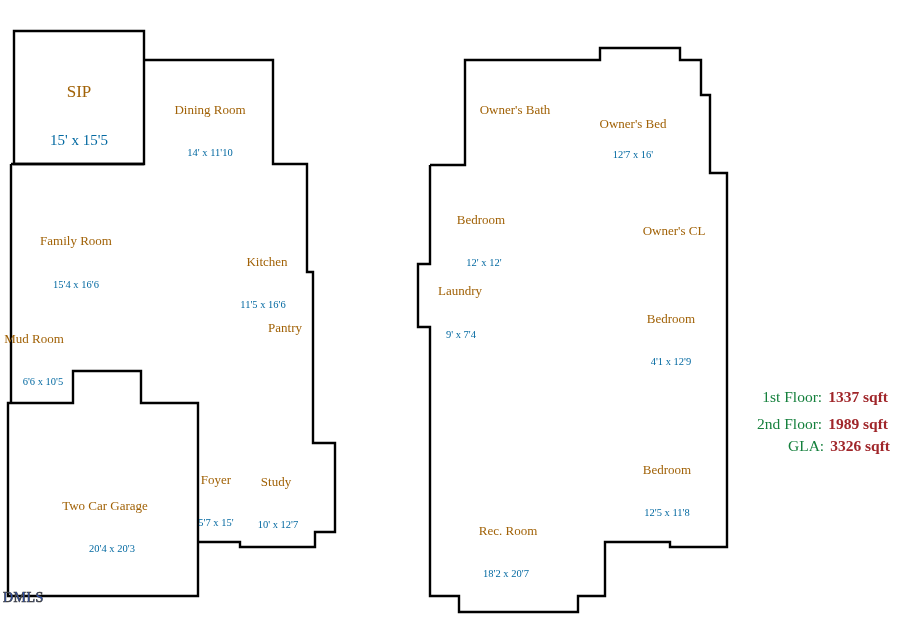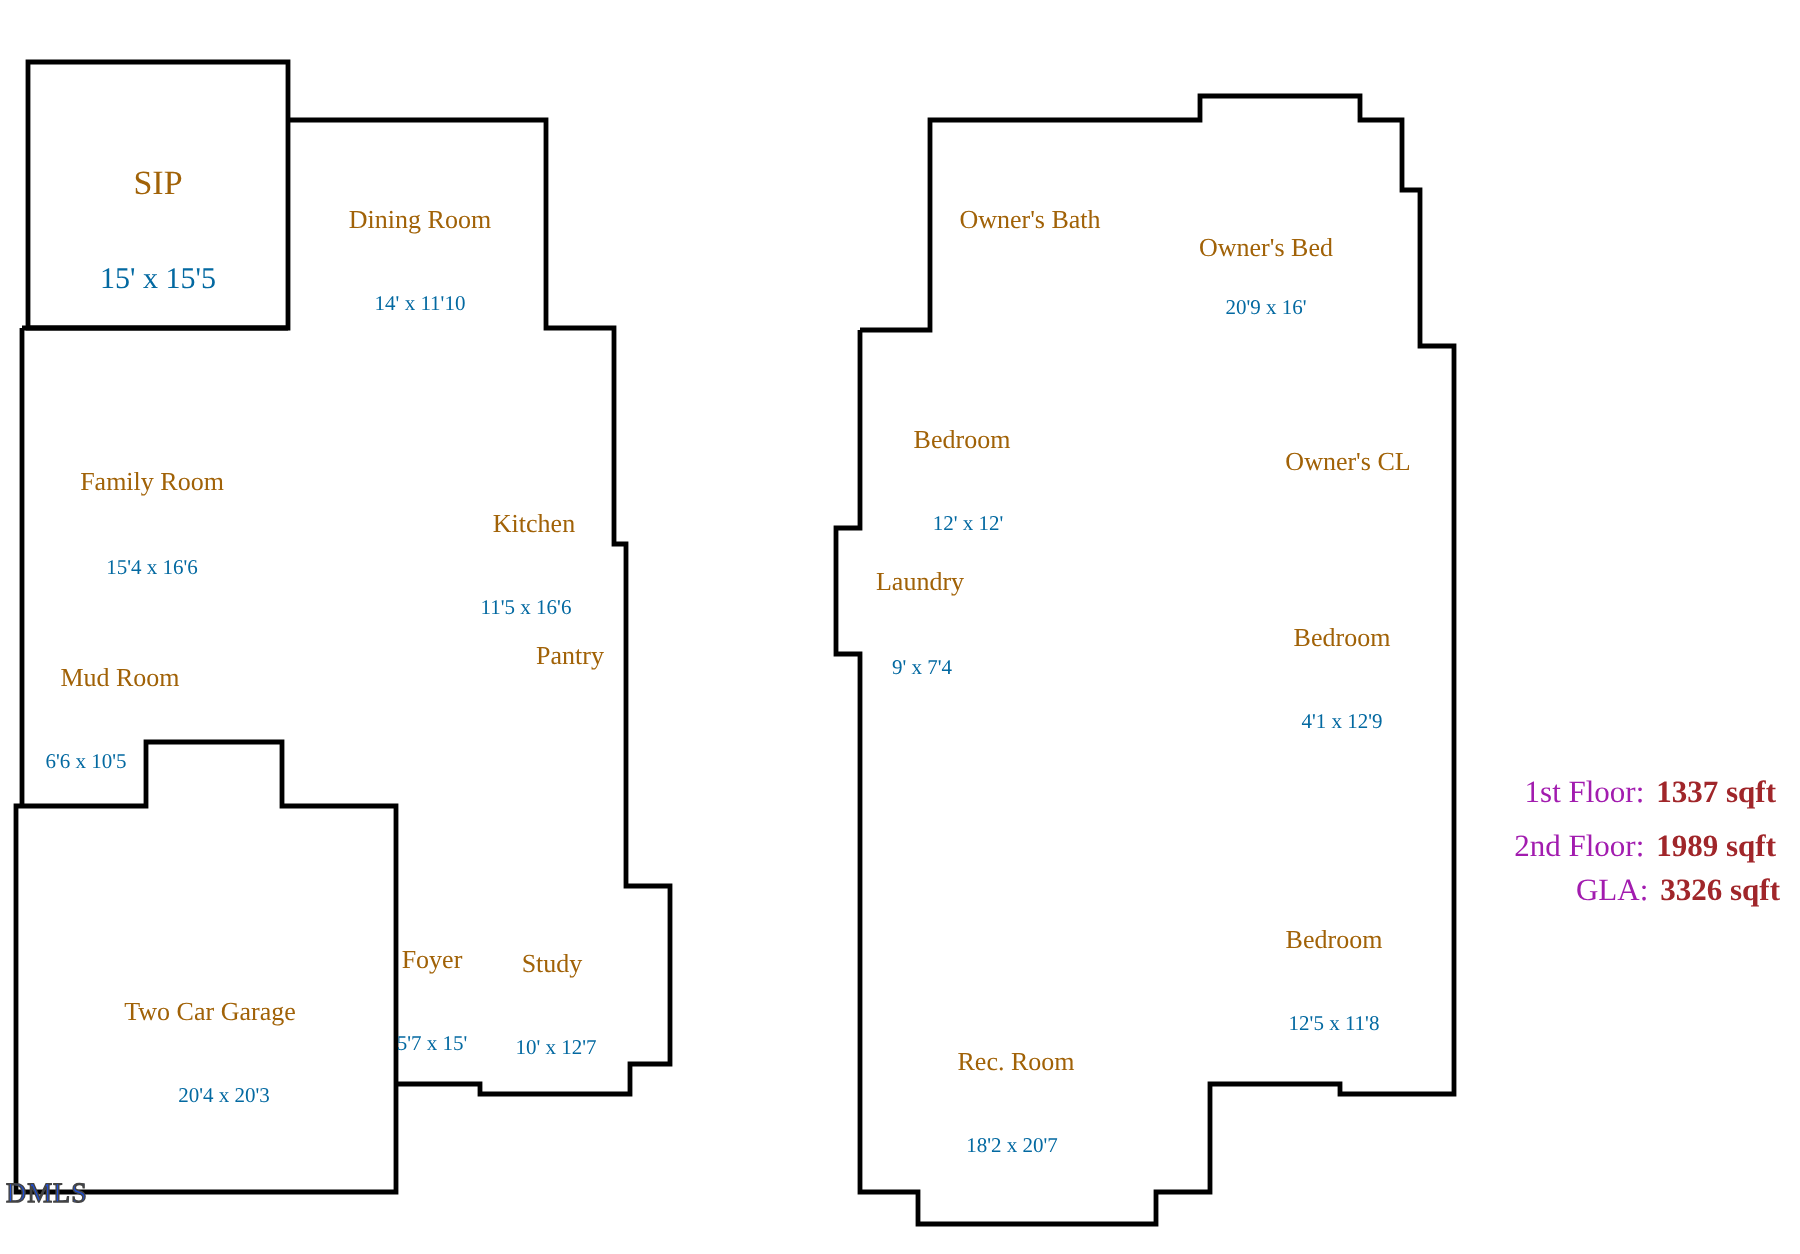--- a/index.html
+++ b/index.html
@@ -7,21 +7,21 @@
            font-family: "Liberation Serif", "DejaVu Serif", serif; }
     svg.plan { position: absolute; left: 0; top: 0; }
     .wall { fill: none; stroke: #000; stroke-width: 2.4; stroke-linejoin: miter; }
     .lbl { position: absolute; color: #a16207; font-size: 13px; white-space: nowrap;
            transform: translateX(-50%); text-align: center; }
     .dim { position: absolute; color: #0369a1; font-size: 10.5px; white-space: nowrap;
            transform: translateX(-50%); margin-top: 28px; }
     .big { font-size: 17px; }
     .bigdim { font-size: 15px; }
     .stat { position: absolute; font-size: 15.5px; white-space: nowrap; }
-    .stat .k { color: #a21caf; }
+    .stat .k { color: #15803d; }
     .stat .v { color: #a0262a; margin-left: 6px; font-weight: bold; }
     .wm { position: absolute; left: 3px; top: 590px; font-family: Liberation Serif, serif;
           font-size: 14px; color: #1d4ed8; -webkit-text-stroke: 0.7px #444; letter-spacing: 0.5px; }
   </style>
 </head>
 <body>
 
 <svg class="plan" width="900" height="627" viewBox="0 0 900 627">
 
   <path class="wall" d="M14,164 L14,31 L144,31 L144,164 Z"></path>
@@ -44,36 +44,36 @@
 <div class="dim" style="left:210px;top:119px;">14' x 11'10</div>
 
 <div class="lbl" style="left:76px;top:233px;">Family Room</div>
 <div class="dim" style="left:76px;top:251px;">15'4 x 16'6</div>
 
 <div class="lbl" style="left:267px;top:254px;">Kitchen</div>
 <div class="dim" style="left:263px;top:271px;">11'5 x 16'6</div>
 
 <div class="lbl" style="left:285px;top:320px;">Pantry</div>
 
-<div class="lbl" style="left:60px;top:331px;">Mud Room</div>
+<div class="lbl" style="left:34px;top:331px;">Mud Room</div>
 <div class="dim" style="left:43px;top:348px;">6'6 x 10'5</div>
 
 <div class="lbl" style="left:105px;top:498px;">Two Car Garage</div>
 <div class="dim" style="left:112px;top:515px;">20'4 x 20'3</div>
 
 <div class="lbl" style="left:216px;top:472px;">Foyer</div>
 <div class="dim" style="left:216px;top:489px;">5'7 x 15'</div>
 
 <div class="lbl" style="left:276px;top:474px;">Study</div>
 <div class="dim" style="left:278px;top:491px;">10' x 12'7</div>
 
 <div class="lbl" style="left:515px;top:102px;">Owner's Bath</div>
 
 <div class="lbl" style="left:633px;top:104px;margin-top:12px;">Owner's Bed</div>
-<div class="dim" style="left:633px;top:121px;">20'9 x 16'</div>
+<div class="dim" style="left:633px;top:121px;">12'7 x 16'</div>
 
 <div class="lbl" style="left:481px;top:212px;">Bedroom</div>
 <div class="dim" style="left:484px;top:229px;">12' x 12'</div>
 
 <div class="lbl" style="left:674px;top:223px;">Owner's CL</div>
 
 <div class="lbl" style="left:460px;top:283px;">Laundry</div>
 <div class="dim" style="left:461px;top:301px;">9' x 7'4</div>
 
 <div class="lbl" style="left:671px;top:311px;">Bedroom</div>

